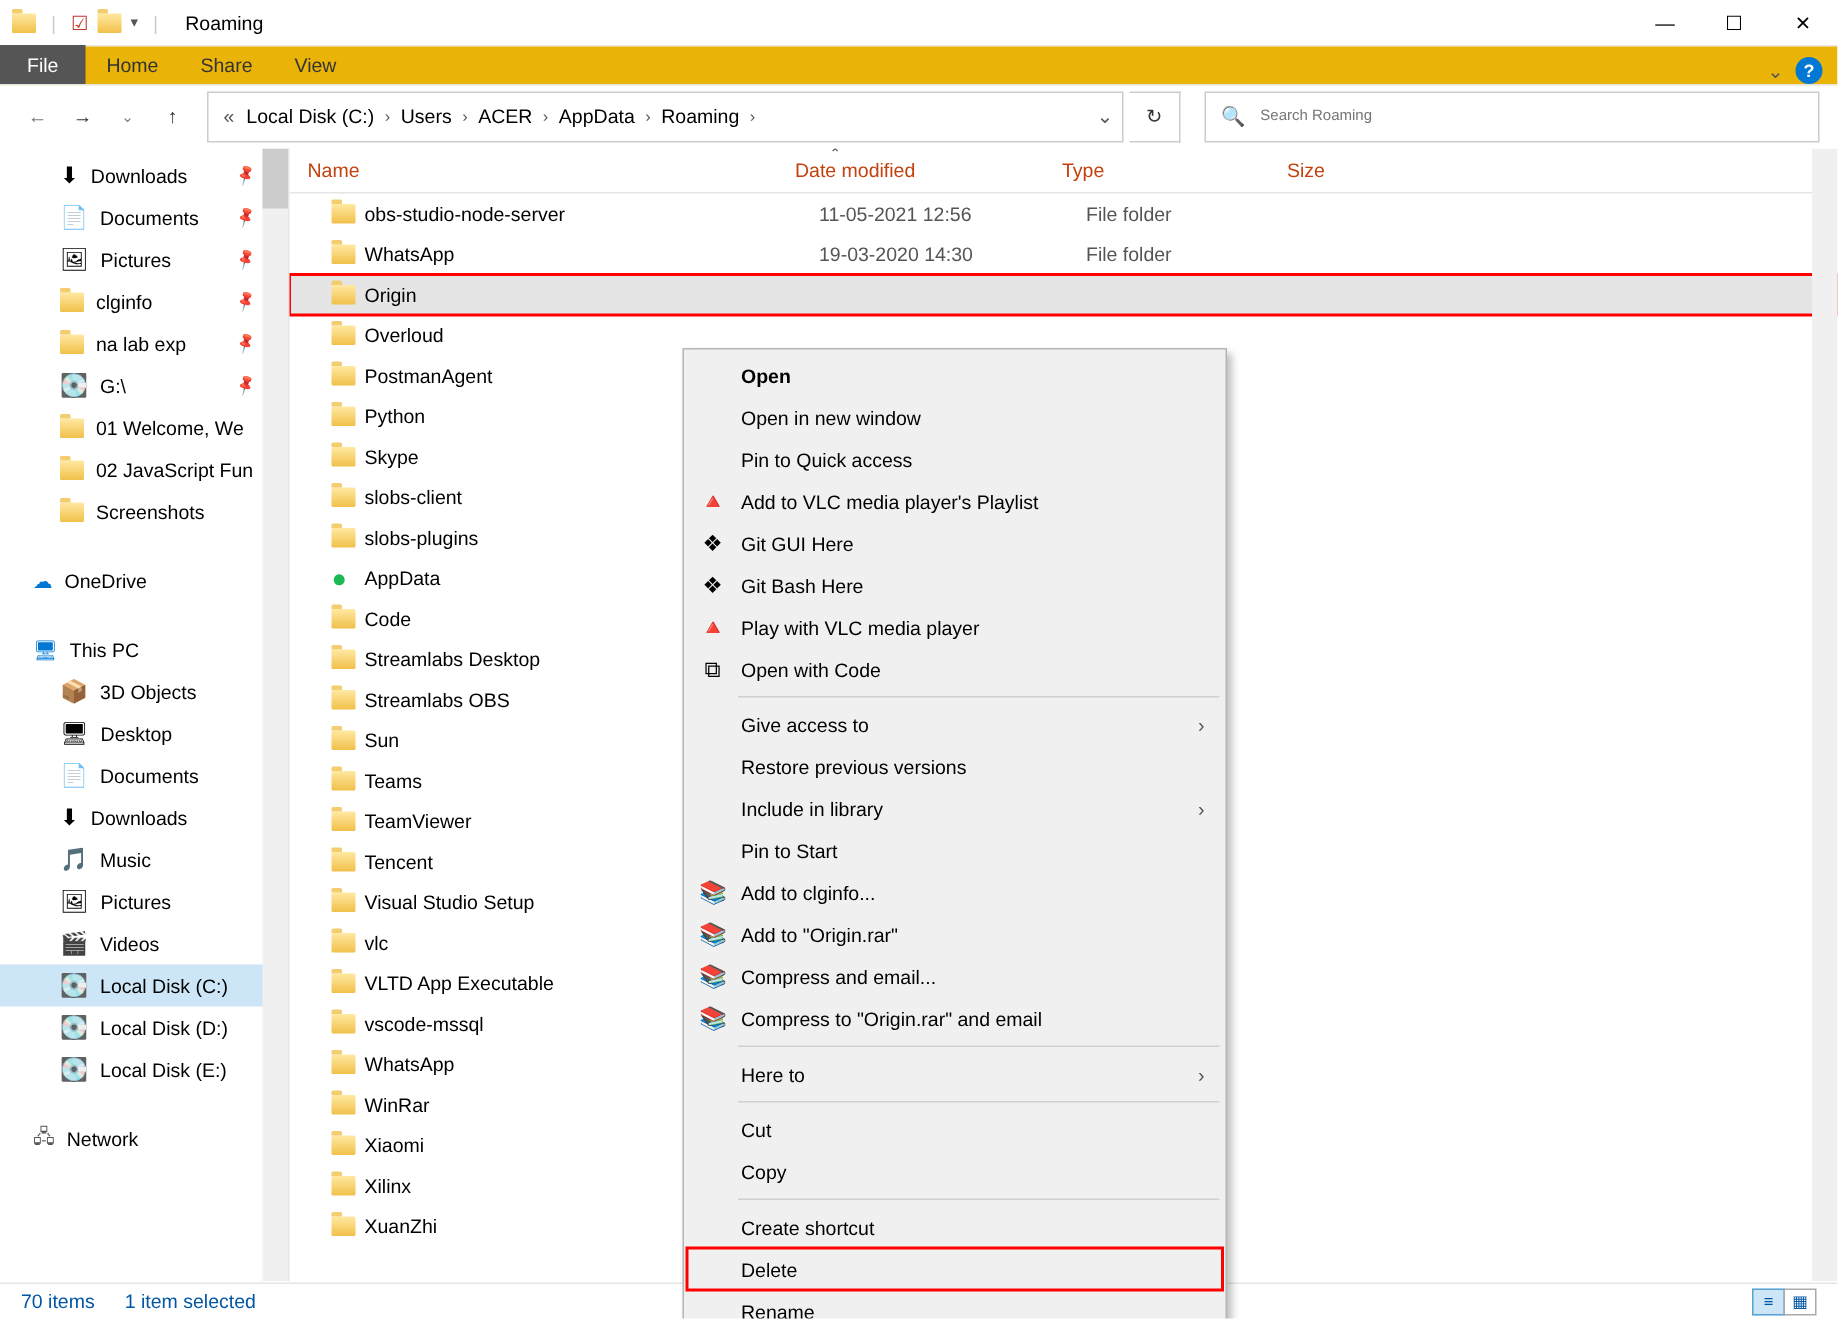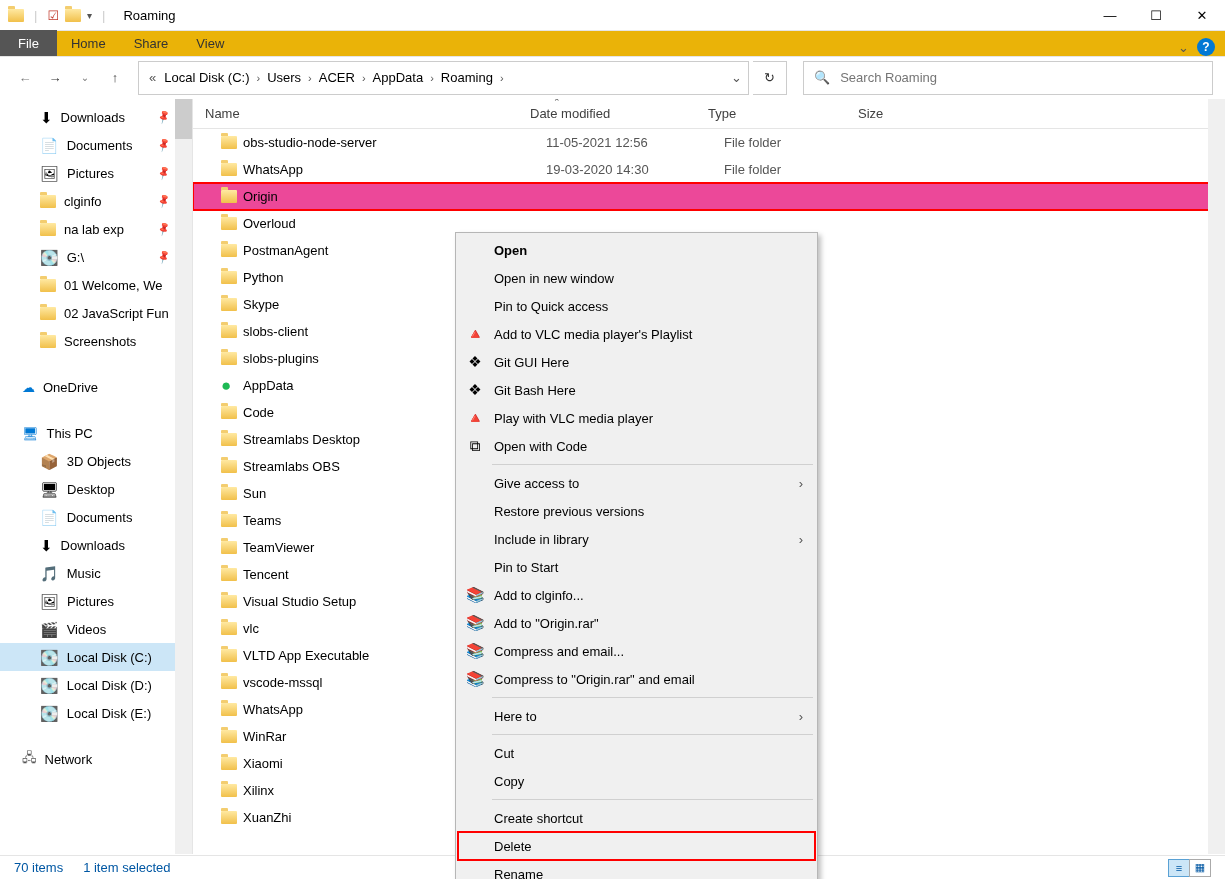--- a/index.html
+++ b/index.html
@@ -21,44 +21,44 @@
 .nav-row { height: 42px; display: flex; align-items: center; padding: 0 12px; gap: 4px; background: #fff; border-bottom: 1px solid #fff; }
 .nav-btn { width: 26px; height: 26px; display: flex; align-items: center; justify-content: center; color: #7a7a7a; }
 .nav-btn.en { color: #333; }
 .breadcrumb { flex: 1; height: 34px; border: 1px solid #ccc; display: flex; align-items: center; padding: 0 10px; margin-left: 6px; position: relative; }
 .breadcrumb .piece { color: #000; padding: 0 4px; }
 .breadcrumb .chev { color: #555; padding: 0 3px; font-size: 11px; }
 .breadcrumb .chev-left { color: #555; padding-right: 4px; }
 .bc-drop { position: absolute; right: 6px; color: #555; }
 .refresh { width: 34px; height: 34px; border: 1px solid #ccc; border-left: none; display: flex; align-items: center; justify-content: center; color: #333; }
 .search-box { width: 410px; height: 34px; border: 1px solid #ccc; display: flex; align-items: center; margin-left: 12px; padding: 0 10px; color: #666; gap: 10px; }
-.search-box input { border: none; outline: none; flex: 1; font-size: 13px; color: #8b5cf6; }
+.search-box input { border: none; outline: none; flex: 1; font-size: 10px; color: #8b5cf6; }
 
 .main { display: flex; height: 755px; position: relative; }
 .sidebar { width: 193px; border-right: 1px solid #e5e5e5; overflow: hidden; position: relative; background: #fff; }
 .sidebar .scroll-track { position: absolute; right: 0; top: 0; bottom: 0; width: 17px; background: #f0f0f0; }
 .sidebar .scroll-thumb { position: absolute; top: 0; width: 17px; height: 40px; background: #ccc; }
 .sidebar-content { padding: 4px 0; width: 176px; }
 .side-item { height: 28px; display: flex; align-items: center; padding-left: 40px; gap: 8px; position: relative; color: #000; }
 .side-item.pinned::after { content: "📌"; font-size: 10px; color: #888; position: absolute; right: 6px; transform: rotate(-30deg); }
 .side-item.selected { background: #cce6f7; }
 .side-section { margin-top: 18px; }
 .side-head { height: 28px; display: flex; align-items: center; padding-left: 22px; gap: 8px; font-size: 13px; color: #000; }
 
 .content { flex: 1; position: relative; overflow: hidden; }
 .content .scroll-track-r { position: absolute; right: 0; top: 0; bottom: 0; width: 17px; background: #f0f0f0; }
 .columns { display: flex; height: 30px; border-bottom: 1px solid #e5e5e5; align-items: center; padding-left: 12px; position: relative; }
-.columns .col { color: #404040; font-size: 13px; }
+.columns .col { color: #c2410c; font-size: 13px; }
 .columns .col-name { width: 325px; } .columns .col-date { width: 178px; }
 .columns .col-type { width: 150px; } .columns .col-size { width: 80px; }
 .columns .sort-ind { position: absolute; left: 360px; top: -2px; font-size: 9px; color: #555; }
 
 .file-list { }
 .file-row { height: 27px; display: flex; align-items: center; padding-left: 28px; }
-.file-row.selected { background: #ec4899; }
+.file-row.selected { background: #e5e5e5; }
 .file-row.highlighted { outline: 2px solid red; outline-offset: -1px; }
 .file-row .fic { width: 22px; display: flex; align-items: center; }
 .file-row .fname { width: 303px; color: #000; }
 .file-row .fdate { width: 178px; color: #555; }
 .file-row .ftype { width: 150px; color: #555; }
 
 .ic-folder { display: inline-block; width: 16px; height: 13px; background: linear-gradient(#ffe9a2, #f1c04a); border-radius: 1px; position: relative; }
 .ic-folder::before { content: ""; position: absolute; top: -3px; left: 0; width: 7px; height: 3px; background: #f3cd6f; border-radius: 1px 1px 0 0; }
 .ic-generic { font-size: 15px; line-height: 1; }
 

